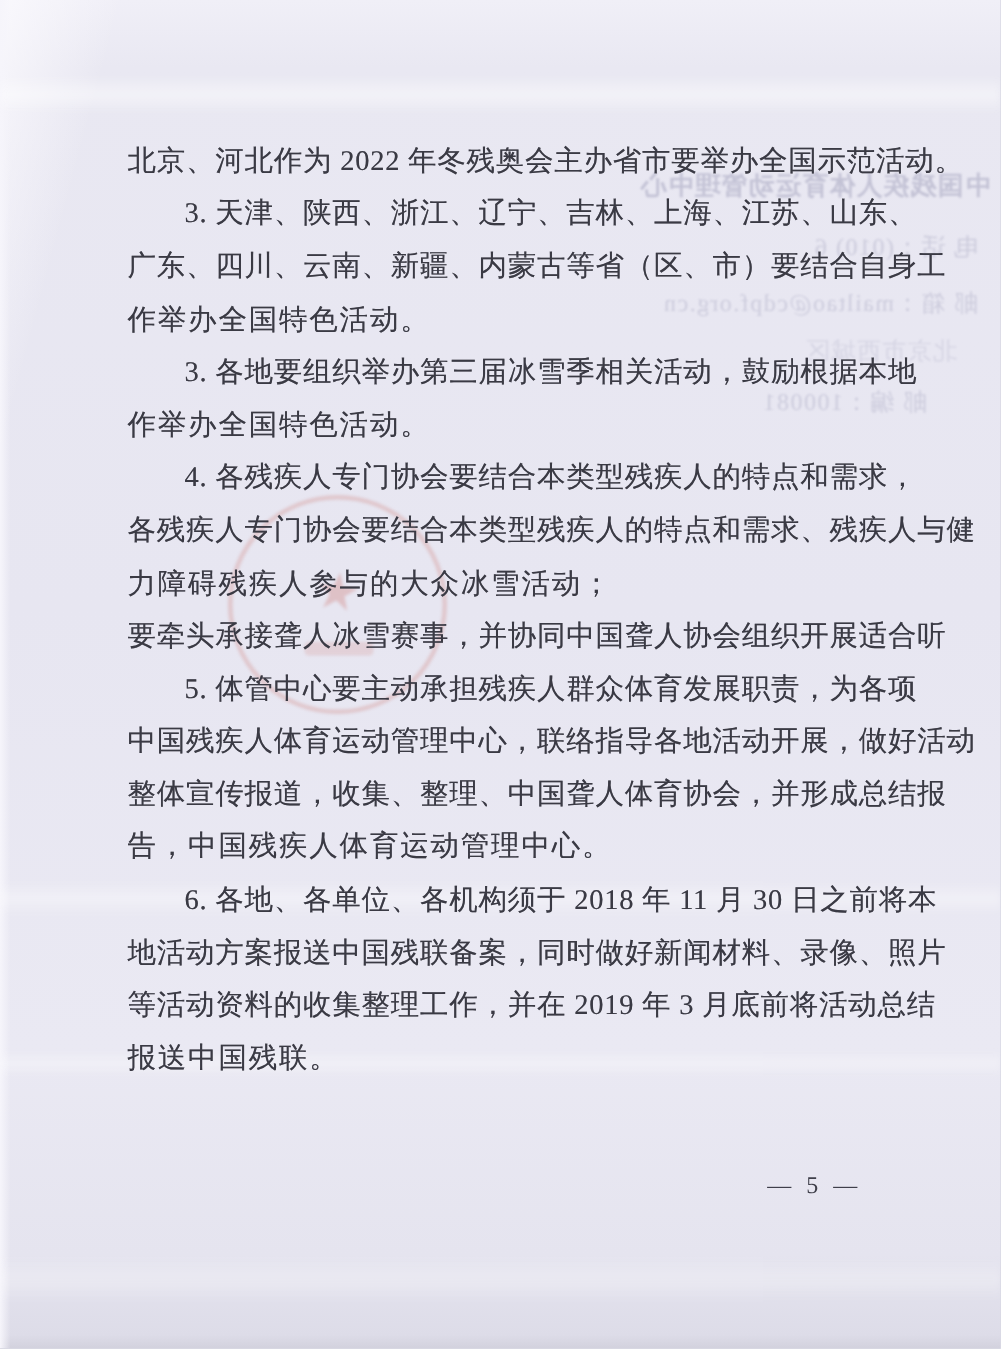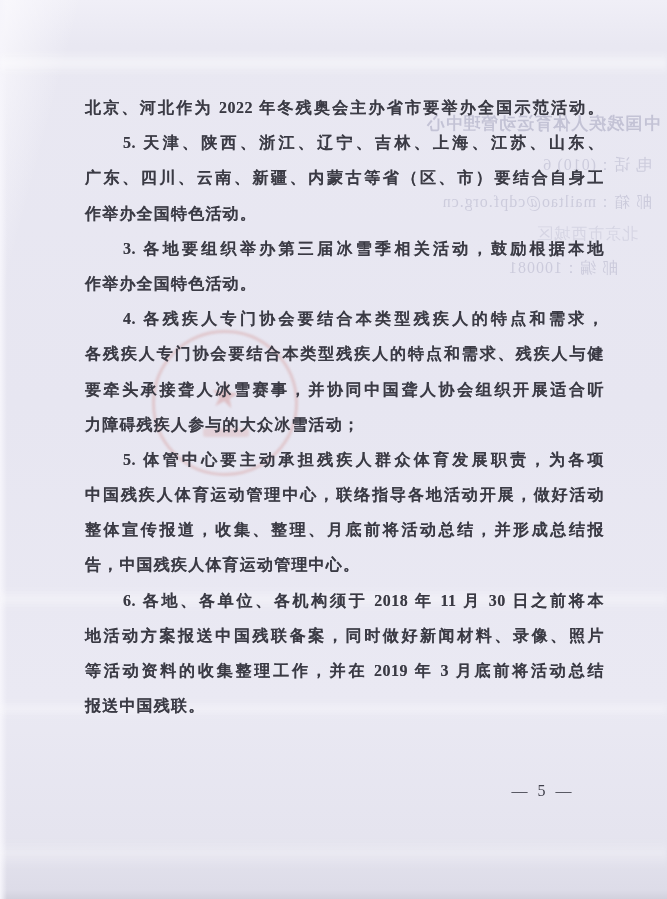--- a/index.html
+++ b/index.html
@@ -41,28 +41,27 @@
   .text-block {
     position: absolute;
     left: 85px;
     top: 90px;
     width: 519px;
     color: #3a3a44;
   }
   .ln {
     height: 35.2px;
     line-height: 35.2px;
-    font-size: 16px;
+    font-size: 19px;
     letter-spacing: 0.5px;
     text-align: justify;
     text-align-last: justify;
     white-space: nowrap;
     color: #3a3a44;
     text-shadow: 0 0 0.4px rgba(58,58,68,0.55);
-    font-weight: bold;
   }
   .ln.endline { text-align-last: left; white-space: normal; letter-spacing: 1.2px; }
   .ln.indent { text-indent: 38px; }
 
   
   .page-number {
     position: absolute;
     left: 498px;
     top: 782px;
     width: 90px;
@@ -134,32 +133,32 @@
   <div class="ghost g1">中国残疾人体育运动管理中心</div>
   <div class="ghost g2">电 话：(010) 6</div>
   <div class="ghost g3">邮 箱：mailtao@cdpf.org.cn</div>
   <div class="ghost g4">北京市西城区</div>
   <div class="ghost g5">邮 编：100081</div>
 
   <div class="seal-ghost"></div>
 
   <div class="text-block">
     <div class="ln">北京、河北作为 2022 年冬残奥会主办省市要举办全国示范活动。</div>
-    <div class="ln indent">5. 天津、陕西、浙江、辽宁、吉林、上海、江苏、山东、</div>
+    <div class="ln indent">3. 天津、陕西、浙江、辽宁、吉林、上海、江苏、山东、</div>
     <div class="ln">广东、四川、云南、新疆、内蒙古等省（区、市）要结合自身工</div>
     <div class="ln endline">作举办全国特色活动。</div>
     <div class="ln indent">3. 各地要组织举办第三届冰雪季相关活动，鼓励根据本地</div>
     <div class="ln endline">作举办全国特色活动。</div>
     <div class="ln indent">4. 各残疾人专门协会要结合本类型残疾人的特点和需求，</div>
     <div class="ln">各残疾人专门协会要结合本类型残疾人的特点和需求、残疾人与健</div>
+    <div class="ln endline">力障碍残疾人参与的大众冰雪活动；</div>
     <div class="ln">要牵头承接聋人冰雪赛事，并协同中国聋人协会组织开展适合听</div>
-    <div class="ln endline">力障碍残疾人参与的大众冰雪活动；</div>
     <div class="ln indent">5. 体管中心要主动承担残疾人群众体育发展职责，为各项</div>
     <div class="ln">中国残疾人体育运动管理中心，联络指导各地活动开展，做好活动</div>
-    <div class="ln">整体宣传报道，收集、整理、月底前将活动总结，并形成总结报</div>
+    <div class="ln">整体宣传报道，收集、整理、中国聋人体育协会，并形成总结报</div>
     <div class="ln endline">告，中国残疾人体育运动管理中心。</div>
     <div class="ln indent">6. 各地、各单位、各机构须于 2018 年 11 月 30 日之前将本</div>
     <div class="ln">地活动方案报送中国残联备案，同时做好新闻材料、录像、照片</div>
     <div class="ln">等活动资料的收集整理工作，并在 2019 年 3 月底前将活动总结</div>
     <div class="ln endline">报送中国残联。</div>
   </div>
 
   <div class="page-number">— 5 —</div>
 
 </div>

